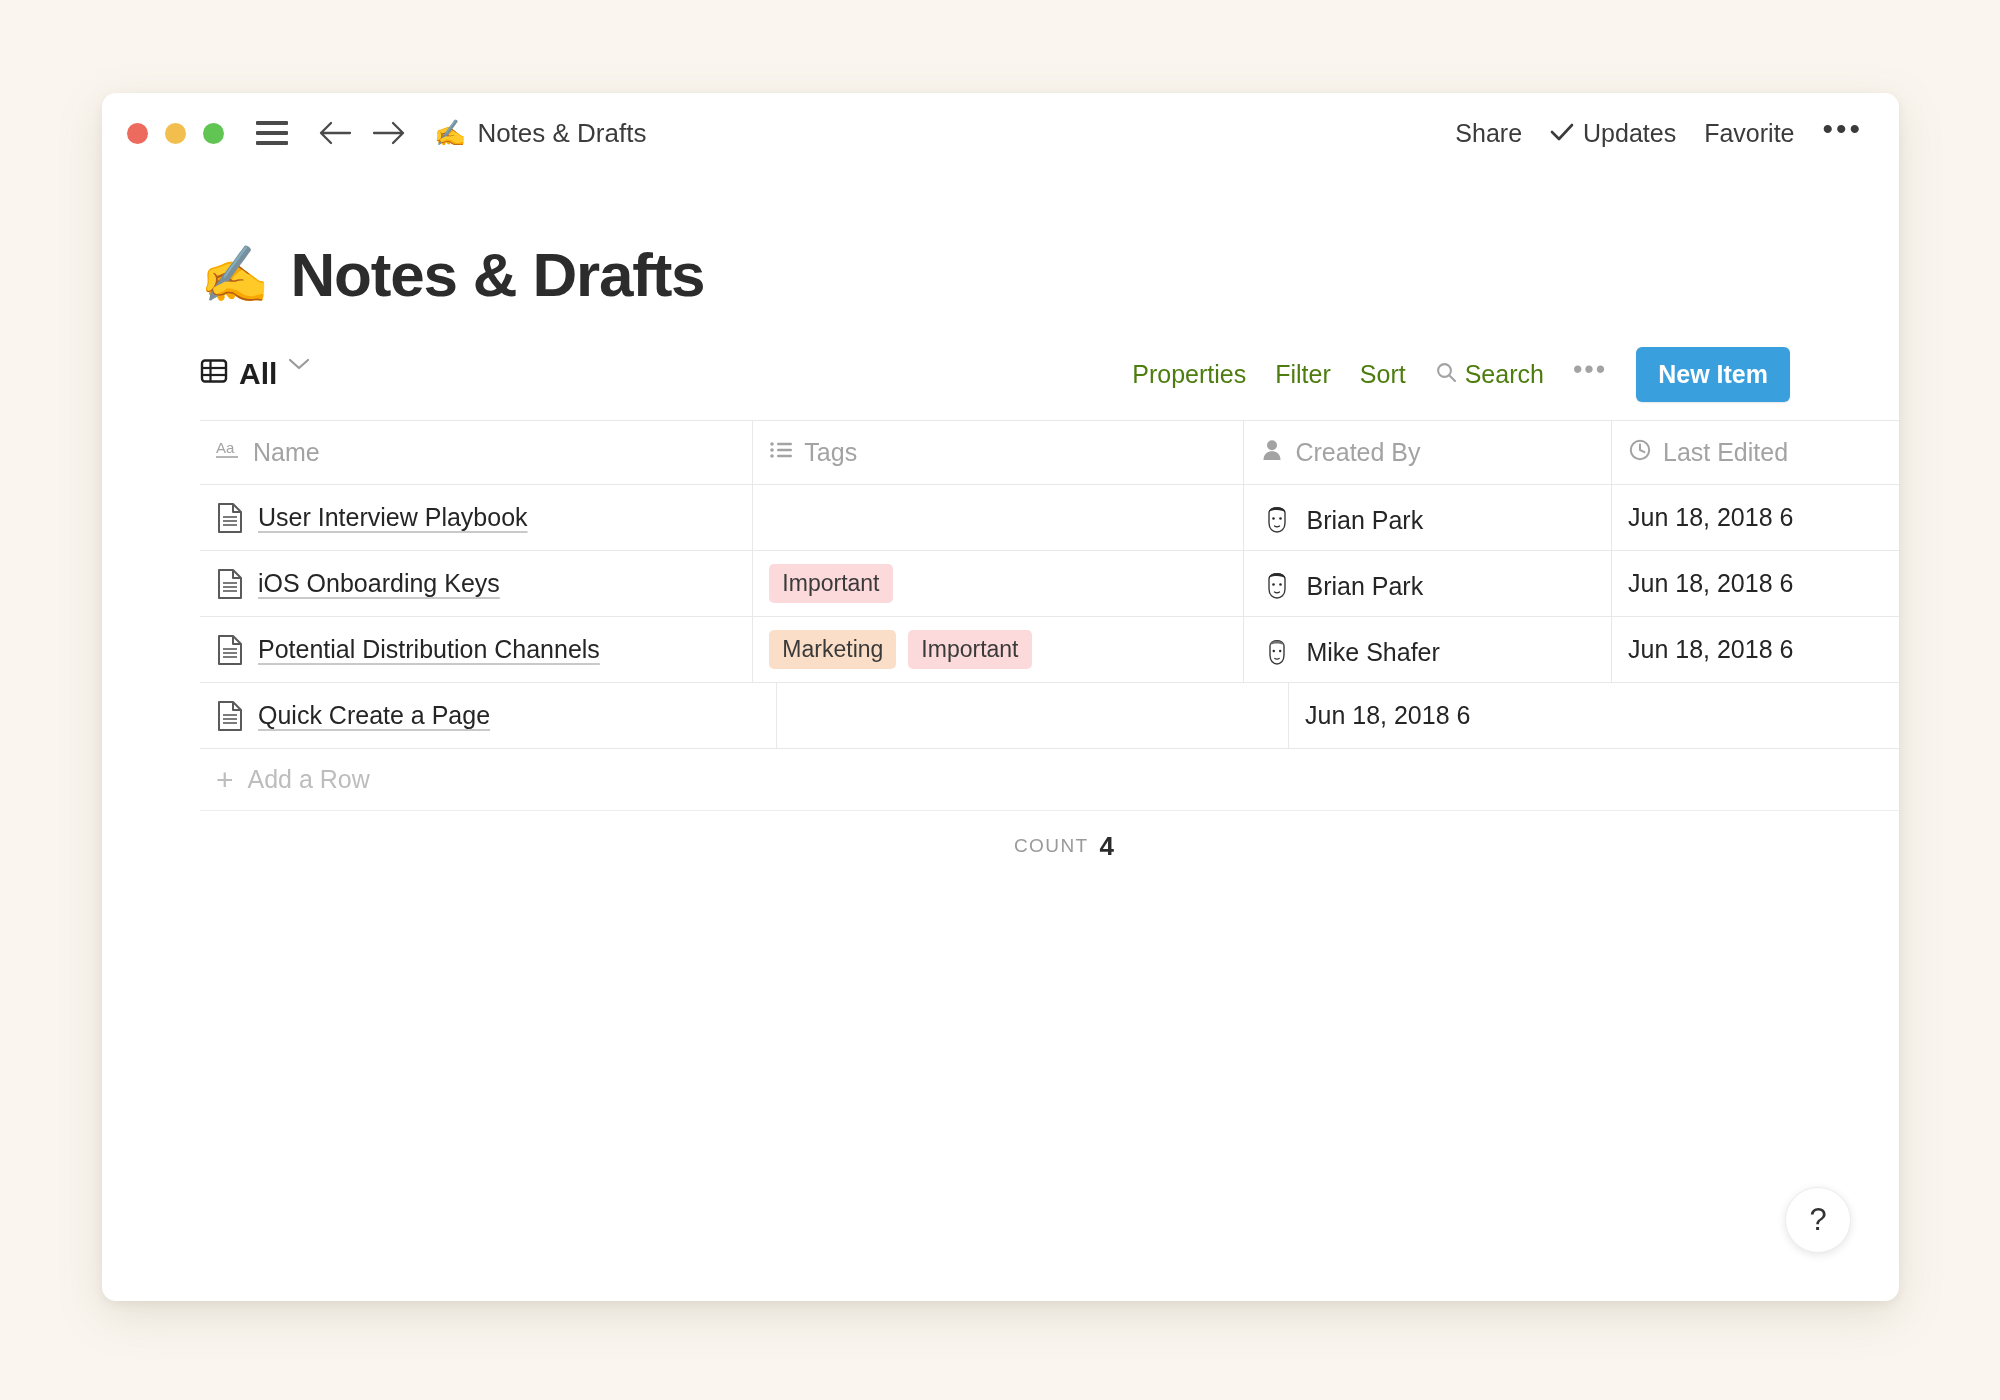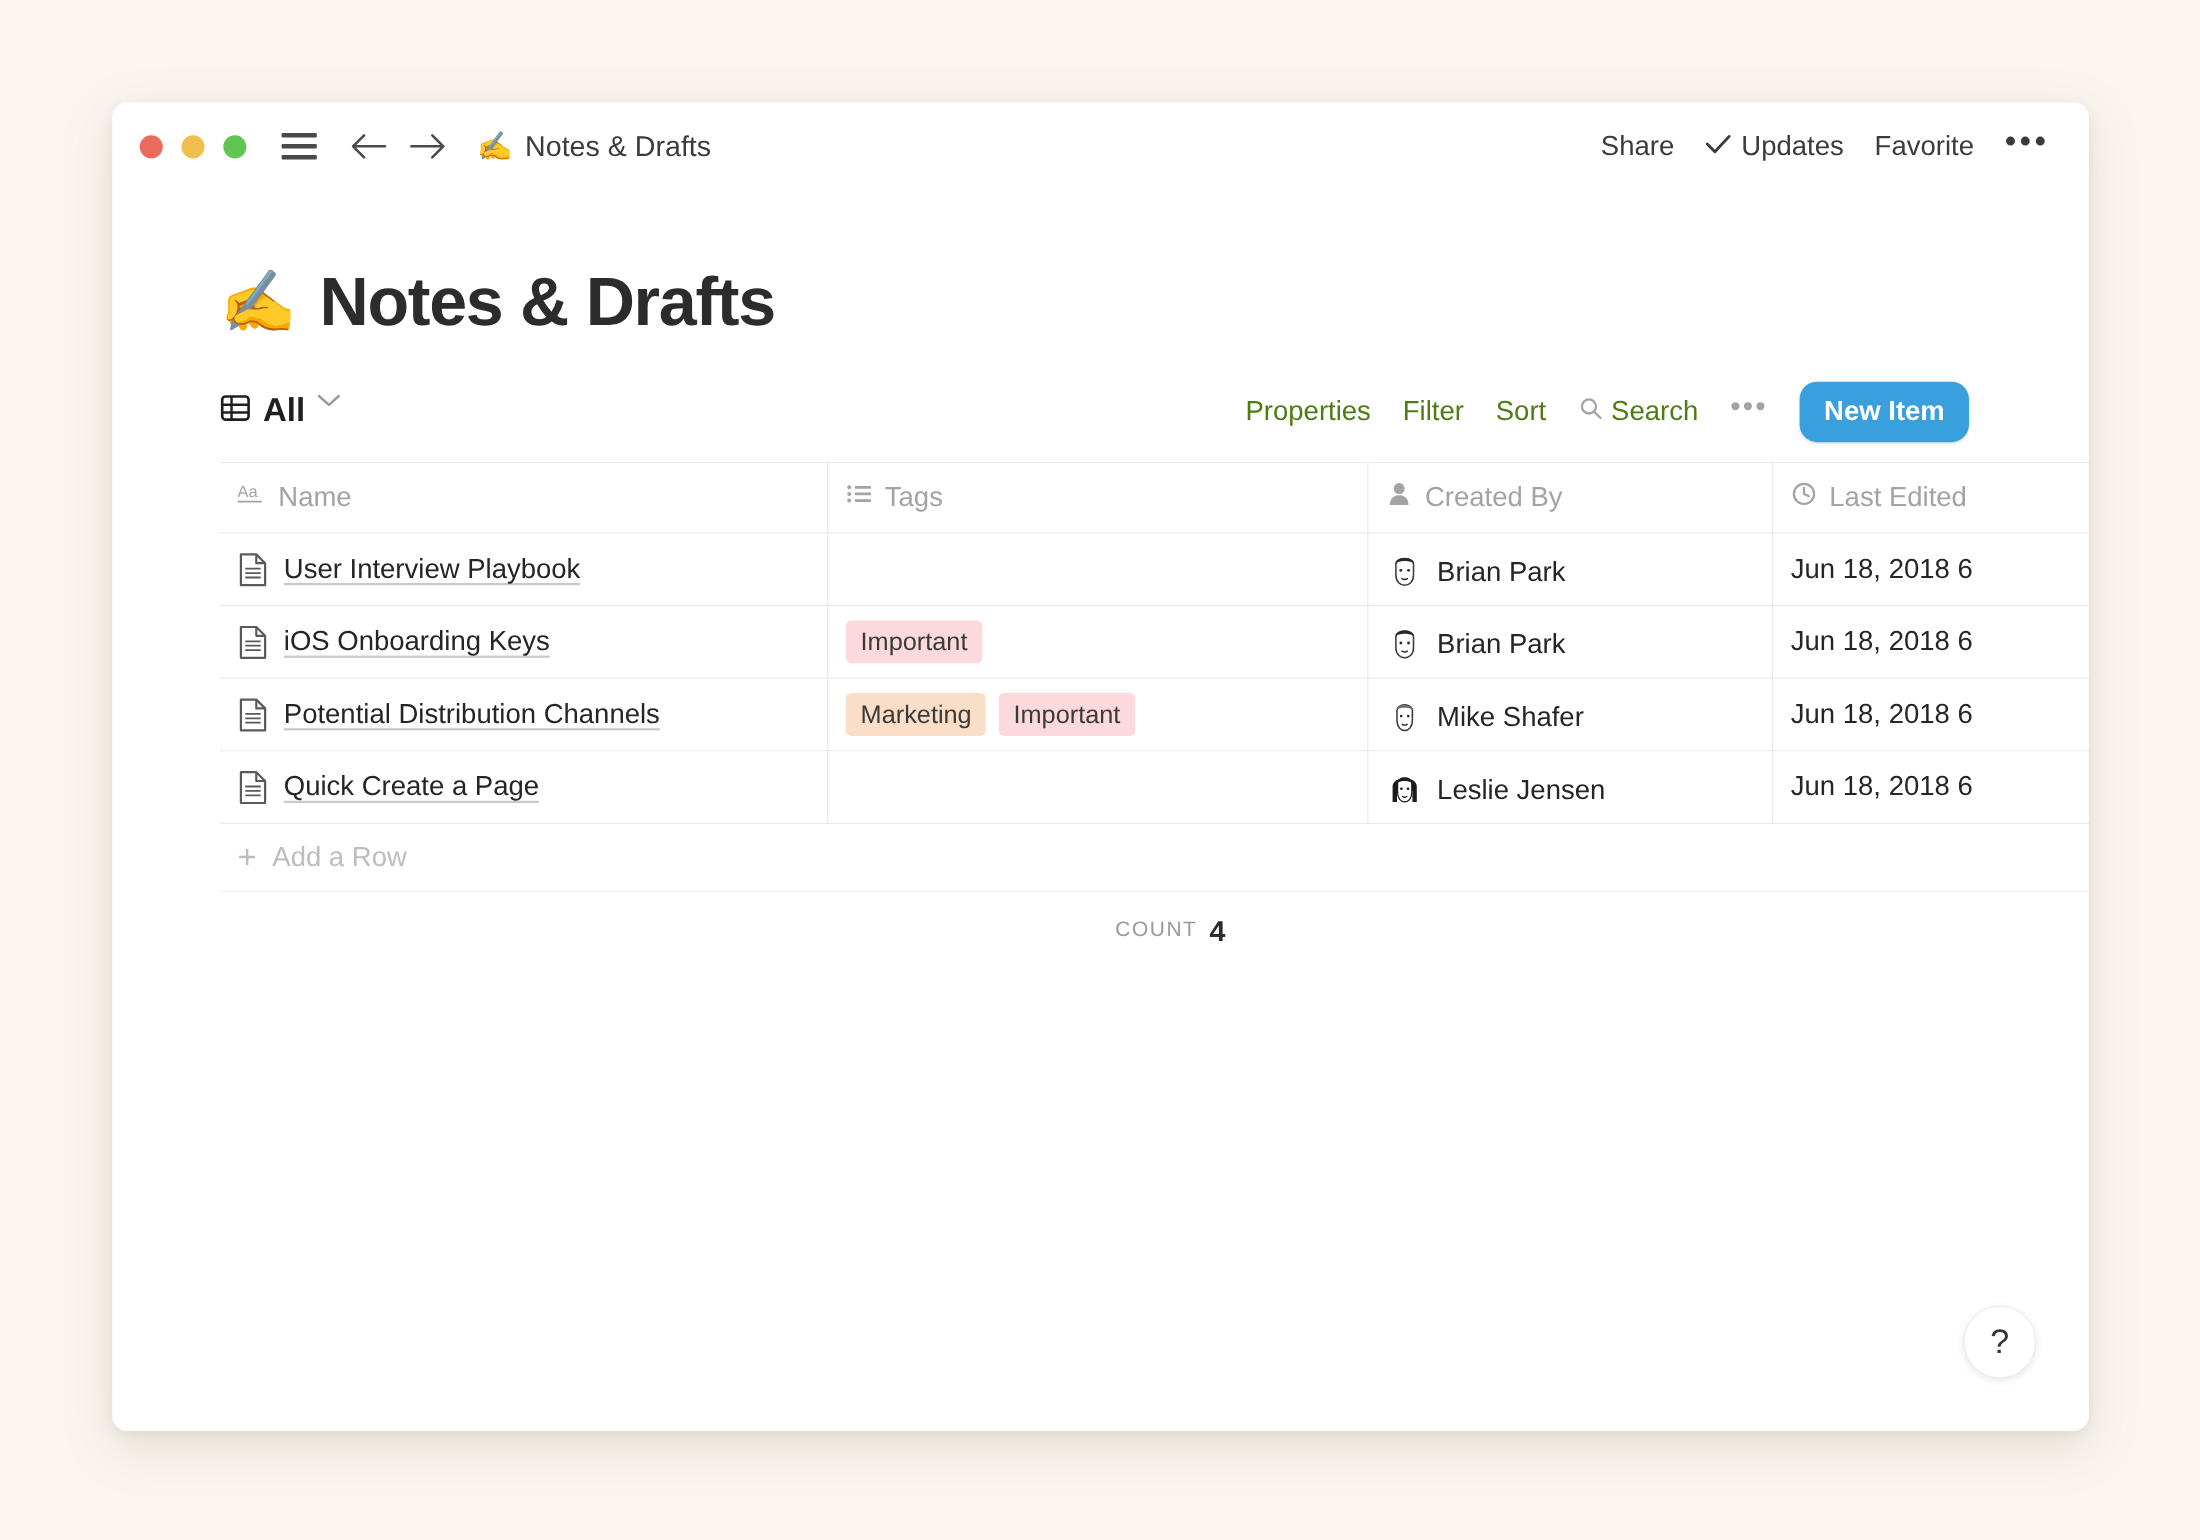--- a/index.html
+++ b/index.html
@@ -169,21 +169,21 @@
     line-height: 8px;
     padding-bottom: 10px;
     cursor: pointer;
   }
   .new-item-btn {
     background: #3aa0dd;
     color: #ffffff;
     font-size: 25px;
     font-weight: bold;
     padding: 13px 22px;
-    border-radius: 16px;
+    border-radius: 6px;
     border: none;
     cursor: pointer;
     font-family: "Liberation Sans", sans-serif;
     box-shadow: 0 1px 2px rgba(0,0,0,0.10);
   }
 
   
   .table {
     margin-top: 18px;
     width: 1700px;
@@ -565,35 +565,20 @@
               <path d="M3 2 H17 L25 10 V30 H3 Z" fill="#ffffff" stroke="#5a5a5a" stroke-width="2" stroke-linejoin="round"></path>
               <path d="M17 2 V10 H25" fill="none" stroke="#5a5a5a" stroke-width="2" stroke-linejoin="round"></path>
               <line x1="7" y1="15" x2="21" y2="15" stroke="#5a5a5a" stroke-width="1.6"></line>
               <line x1="7" y1="19" x2="21" y2="19" stroke="#5a5a5a" stroke-width="1.6"></line>
               <line x1="7" y1="23" x2="21" y2="23" stroke="#5a5a5a" stroke-width="1.6"></line>
             </svg>
           </span>
           <span class="name-link">Quick Create a Page</span>
         </div>
         <div class="cell c-tags"></div>
-        <div class="cell c-created">
-          <span class="person">
-            <span class="avatar">
-              <svg width="34" height="34" viewBox="0 0 34 34">
-                <path d="M6 16 C6 6 28 6 28 16 L28 30 L24 30 L24 20 L10 20 L10 30 L6 30 Z" fill="#1c1c1c"></path>
-                <path d="M10.5 13 C10.5 6.5 23.5 6.5 23.5 13 L23.5 21 C23.5 27 20.5 30 17 30 C13.5 30 10.5 27 10.5 21 Z" fill="#ffffff" stroke="#1c1c1c" stroke-width="1.2"></path>
-                <path d="M10.5 12.5 C11 6.5 23 6.5 23.5 12.5 C20 10.5 14 10.3 10.5 12.5 Z" fill="#1c1c1c"></path>
-                <circle cx="14" cy="18" r="1.2" fill="#1c1c1c"></circle>
-                <circle cx="20" cy="18" r="1.2" fill="#1c1c1c"></circle>
-                <path d="M15 25 C16.3 26 17.7 26 19 25" fill="none" stroke="#1c1c1c" stroke-width="1.2" stroke-linecap="round"></path>
-              </svg>
-            </span>
-            <span>Leslie Jensen</span>
-          </span>
-        </div>
         <div class="cell c-edited">
           <span class="date-text">Jun 18, 2018 6</span>
         </div>
       </div>
 
       <div class="addrow">
         <span class="plus">+</span>
         <span>Add a Row</span>
       </div>
 

